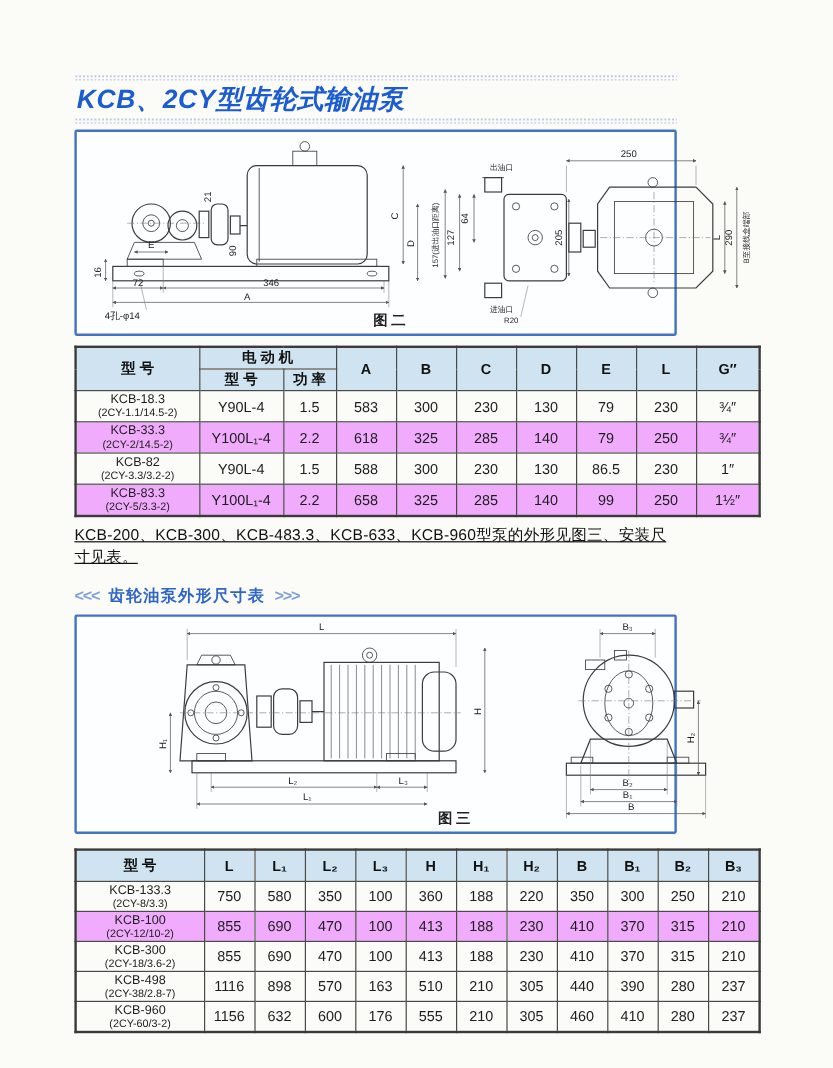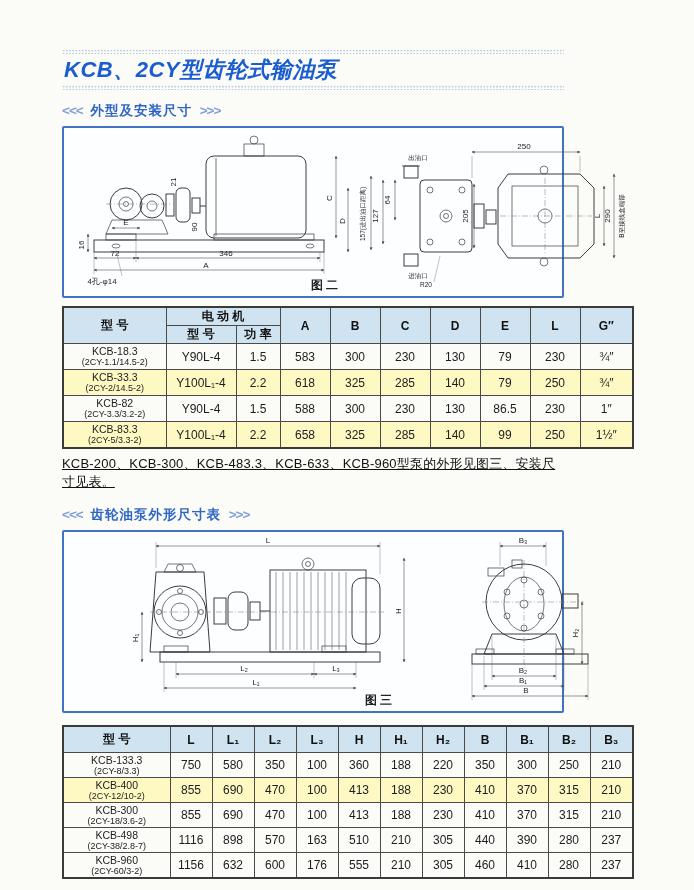--- a/index.html
+++ b/index.html
@@ -3,21 +3,21 @@
 <meta charset="utf-8">
 <style>
   html,body { margin:0; padding:0; }
   body {
     width:694px; height:890px; position:relative;
     background:#fbfbf8;
     font-family:"Liberation Sans","DejaVu Sans",sans-serif;
     color:#1d1d1d;
     overflow:hidden;
   }
-  .content { position:absolute; left:62px; top:3px; width:502px; }
+  .content { position:absolute; left:62px; top:16px; width:502px; }
 
   
   .dotband { height:5px; margin:0;
     background-image:radial-gradient(circle,#bcc9e0 0.9px,transparent 1px);
     background-size:3.2px 3.2px; }
   .titleband { margin-top:46px; }
 
   h1.title { margin:3px 0 2px 2px; font-size:22px; line-height:26px;
     font-style:italic; font-weight:bold; color:#1b5cd1; letter-spacing:0.5px; }
 
@@ -33,21 +33,21 @@
     font-size:12px; text-align:center; border:2px solid #3a3a3a; }
   th,td { border:1px solid #4a4a4a; padding:0; overflow:hidden; }
   thead th { background:#cfe4f0; font-weight:bold; font-size:12px; color:#111; }
   .t1 { margin-top:8px; }
   .t1 thead tr.h1 th { height:16px; }
   .t1 thead tr.h2 th { height:15px; }
   .t1 tbody td { height:25px; }
   .t2 { margin-top:12px; }
   .t2 thead th { height:25px; }
   .t2 tbody td { height:24px; }
-  tr.alt td { background:#fef9c3;margin-left:42px; }
+  tr.alt td { background:#f0abfc;margin-left:42px; }
   .m1 { font-size:10.5px; line-height:11px; font-weight:normal; }
   .m2 { font-size:9px; line-height:10px; color:#222; }
 
   .note { margin:6px 0 0 0; font-size:13px; color:#111; letter-spacing:0.2px;text-decoration:underline; }
 
   
   .ol  { fill:none; stroke:#3c3c3c; stroke-width:1; }
   .th  { fill:none; stroke:#3c3c3c; stroke-width:0.7; }
   .fin { fill:none; stroke:#3c3c3c; stroke-width:0.5; }
   .cl  { fill:none; stroke:#777; stroke-width:0.5; stroke-dasharray:6 2 1 2; }
@@ -59,25 +59,20 @@
 </style>
 </head>
 <body>
 
 <div class="content">
 
   <div class="dotband titleband"></div>
   <h1 class="title">KCB、2CY型齿轮式输油泵</h1>
   <div class="dotband"></div>
 
-  <div class="sec">
-    <span class="chev">&lt;&lt;&lt;</span>
-    <span class="sec-text">外型及安装尺寸</span>
-    <span class="chev">&gt;&gt;&gt;</span>
-  </div>
 
   <div class="figbox">
     <svg width="566" height="168" viewBox="0 0 566 168">
       <defs>
         <marker id="a2" viewBox="0 0 10 10" refX="9" refY="5" markerWidth="5" markerHeight="5" orient="auto-start-reverse">
           <path d="M0,0L10,5L0,10z" fill="#555"></path>
         </marker>
       </defs>
 
       <g>
@@ -438,21 +433,21 @@
         <td>360</td>
         <td>188</td>
         <td>220</td>
         <td>350</td>
         <td>300</td>
         <td>250</td>
         <td>210</td>
       </tr>
       <tr class="alt">
         <td>
-            <div class="m1">KCB-400</div>
+            <div class="m1">KCB-100</div>
             <div class="m2">(2CY-12/10-2)</div>
           </td>
         <td>855</td>
         <td>690</td>
         <td>470</td>
         <td>100</td>
         <td>413</td>
         <td>188</td>
         <td>230</td>
         <td>410</td>

